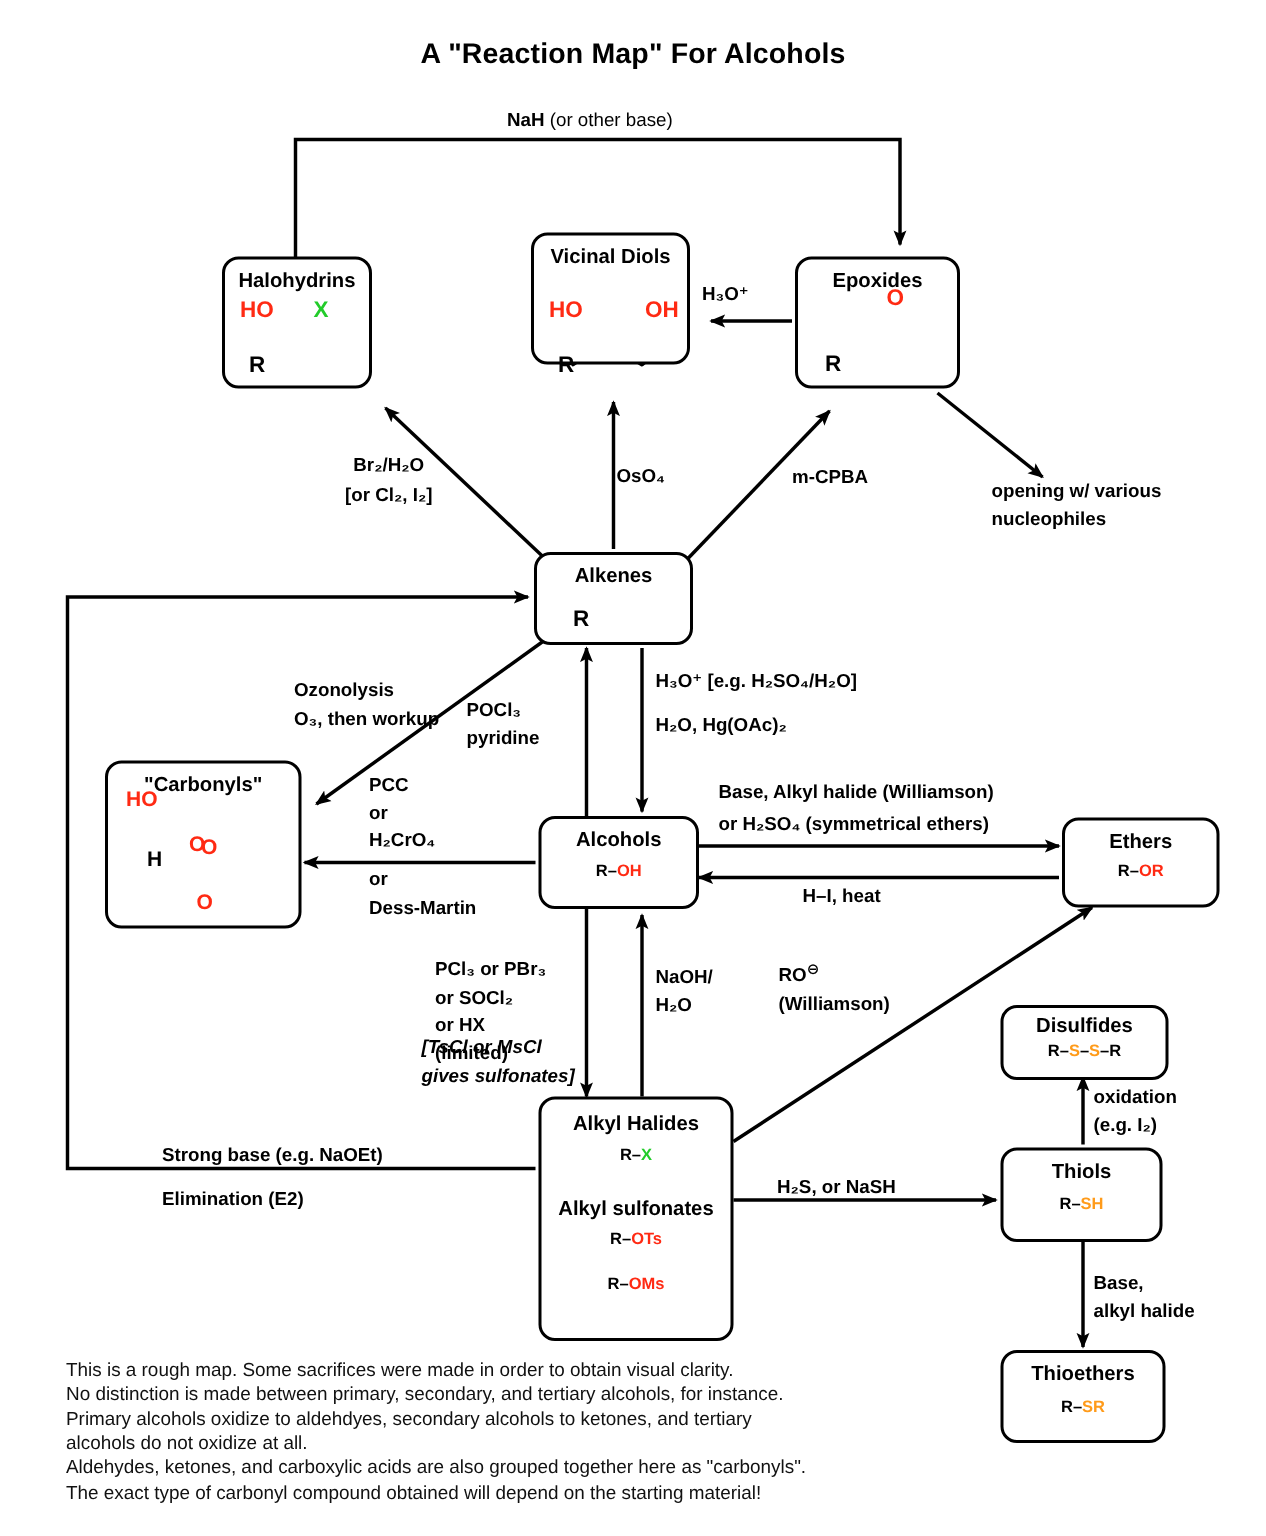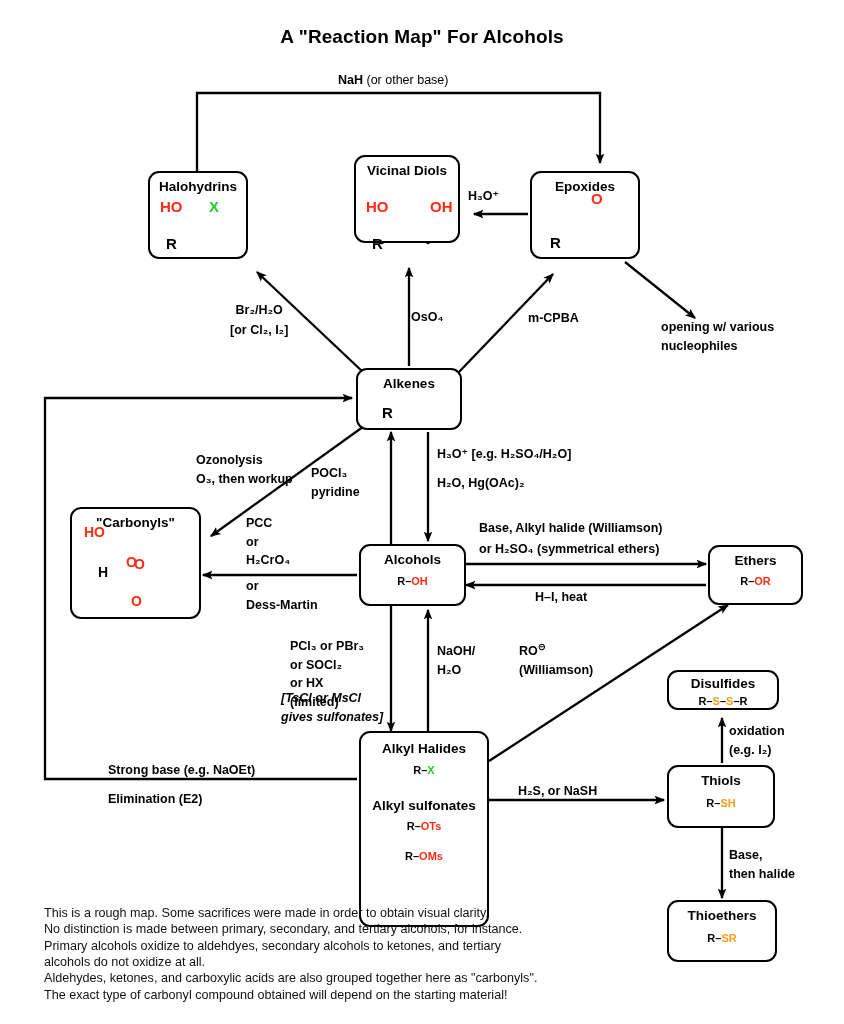--- a/index.html
+++ b/index.html
@@ -239,42 +239,42 @@
     <span class="red">O</span>
   </div>
 
   <div class="node" style="left:359px; top:544px; width:107px; height:62px;">
     <div class="node-title">Alcohols</div>
     <div class="node-formula" style="margin-top:7px;">
       <span>R</span><span>–</span><span class="red">OH</span>
     </div>
   </div>
 
-  <div class="node" style="left:708px; top:545px; width:95px; height:60px;">
+  <div class="node" style="left:708px; top:545px; width:105px; height:60px;">
     <div class="node-title">Ethers</div>
     <div class="node-formula" style="margin-top:6px;">
       <span>R</span><span>–</span><span class="red">OR</span>
     </div>
   </div>
 
-  <div class="node" style="left:359px; top:731px; width:130px; height:196px;">
+  <div class="node" style="left:359px; top:731px; width:130px; height:163px;">
     <div class="node-title" style="margin-top:9px;">Alkyl Halides</div>
     <div class="node-formula" style="margin-top:7px;">
       <span>R</span><span>–</span><span class="green">X</span>
     </div>
     <div class="node-title" style="margin-top:23px;">Alkyl sulfonates</div>
     <div class="node-formula" style="margin-top:6px;">
       <span>R</span><span>–</span><span class="red">OTs</span>
     </div>
     <div class="node-formula" style="margin-top:17px;">
       <span>R</span><span>–</span><span class="red">OMs</span>
     </div>
   </div>
 
-  <div class="node" style="left:667px; top:670px; width:112px; height:40px;">
+  <div class="node" style="left:667px; top:670px; width:112px; height:50px;">
     <div class="node-title" style="margin-top:5px;">Disulfides</div>
     <div class="node-formula" style="margin-top:3px;">
       <span>R</span><span>–</span><span class="orange">S</span><span>–</span><span class="orange">S</span><span>–</span><span>R</span>
     </div>
   </div>
 
   <div class="node" style="left:667px; top:765px; width:108px; height:63px;">
     <div class="node-title">Thiols</div>
     <div class="node-formula" style="margin-top:8px;">
       <span>R</span><span>–</span><span class="orange">SH</span>
@@ -369,21 +369,21 @@
 
   <div class="lbl" style="left:518px; top:783px;">H₂S, or NaSH</div>
 
   <div class="lbl" style="left:729px; top:723px;">
     <div>oxidation</div>
     <div style="margin-top:2px;">(e.g. I₂)</div>
   </div>
 
   <div class="lbl" style="left:729px; top:847px;">
     <div>Base,</div>
-    <div style="margin-top:2px;">then halide</div>
+    <div style="margin-top:2px;">alkyl halide</div>
   </div>
 
   <div id="footnote">
     <div>This is a rough map. Some sacrifices were made in order to obtain visual clarity.</div>
     <div>No distinction is made between primary, secondary, and tertiary alcohols, for instance.</div>
     <div>Primary alcohols oxidize to aldehdyes, secondary alcohols to ketones, and tertiary</div>
     <div>alcohols do not oxidize at all.</div>
     <div>Aldehydes, ketones, and carboxylic acids are also grouped together here as "carbonyls".</div>
     <div>The exact type of carbonyl compound obtained will depend on the starting material!</div>
   </div>

